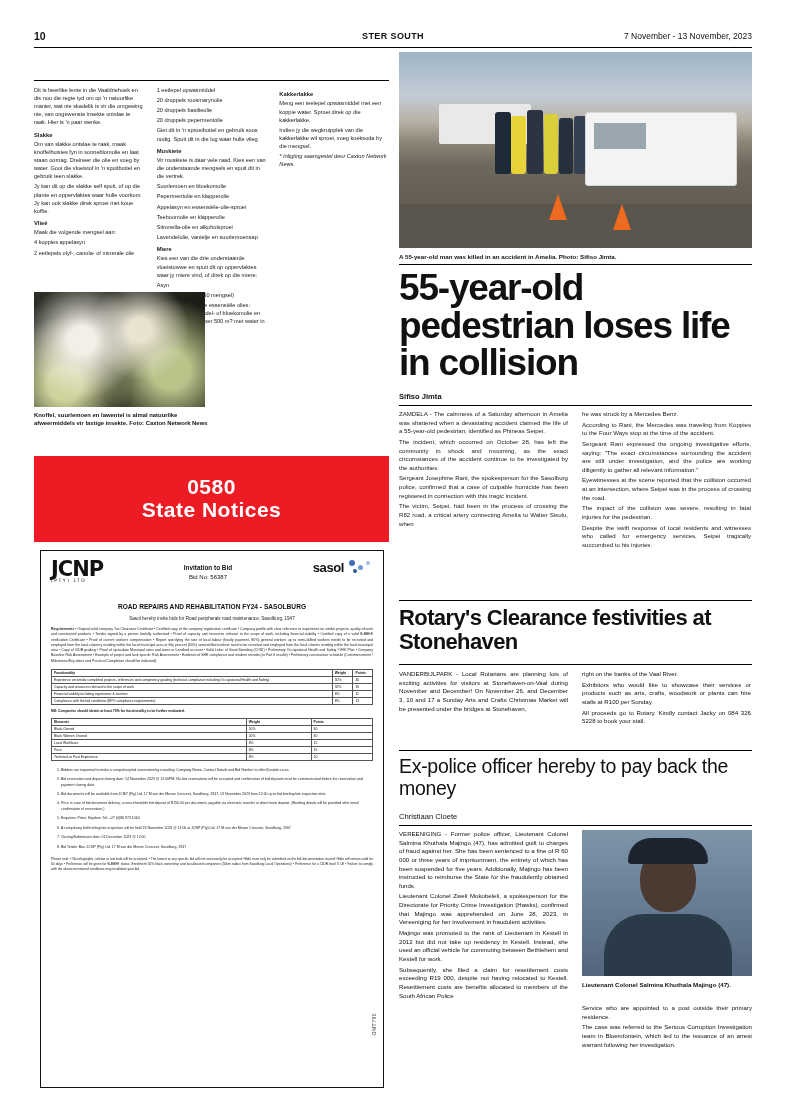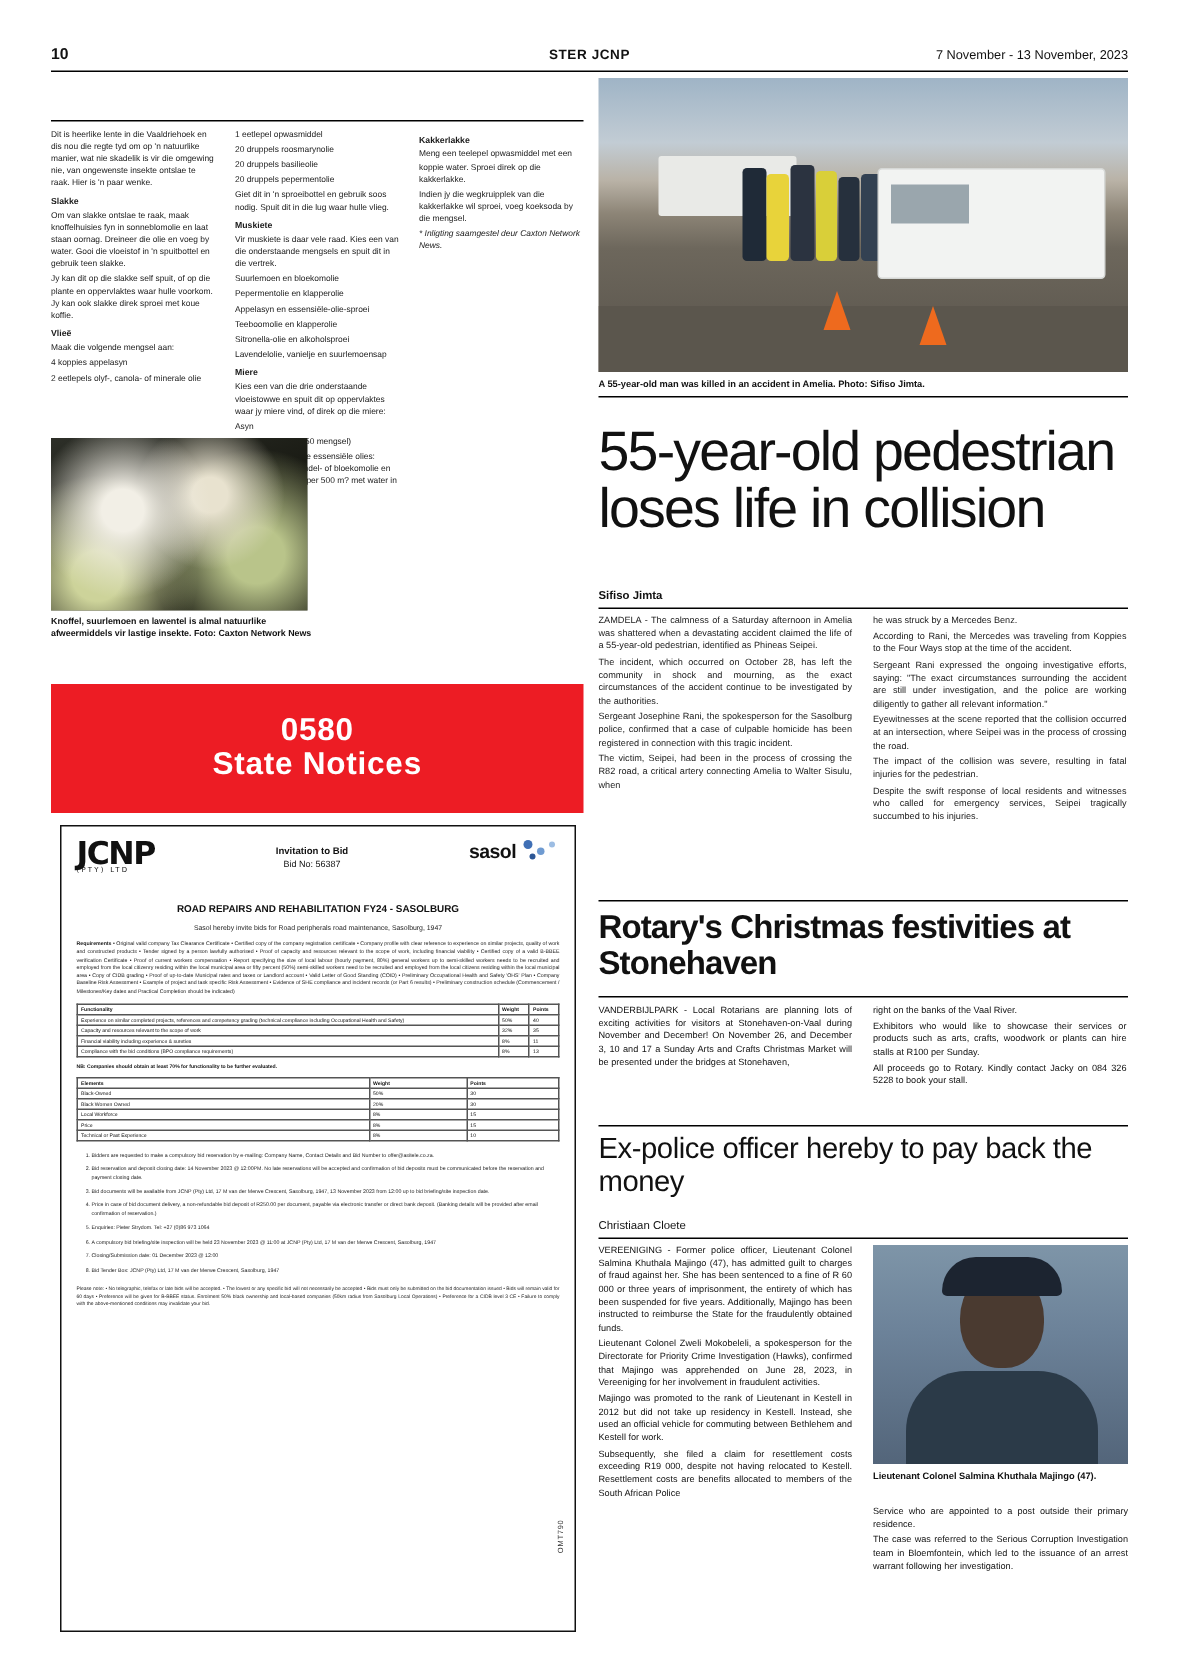--- a/index.html
+++ b/index.html
@@ -358,25 +358,24 @@
     width: 353px;
     height: 1px;
     background: #000;
   }
   .headline-main {
     position: absolute;
     top: 269px;
     left: 399px;
     width: 353px;
     font-size: 37px;
-    font-weight: normal;
+    font-weight: bold;
     line-height: 1.02;
     letter-spacing: -1.2px;
     color: #111;
-    margin-top: 13px;
   }
   .byline1 {
     position: absolute;
     top: 392px;
     left: 399px;
     width: 353px;
     font-size: 7.6px;
     font-weight: bold;
   }
   .rule-byl1 {
@@ -539,21 +538,21 @@
   }
   .story3b p { margin: 0 0 2px 0; }
 </style>
 </head>
 <body>
 
 <div class="page">
 
   <div class="masthead">
     <span class="pagenum">10</span>
-    <span class="title">STER JCNP</span>
+    <span class="title">STER SOUTH</span>
     <span class="date">7 November - 13 November, 2023</span>
   </div>
   <div class="rule-top"></div>
 
   <div class="recipe-rule"></div>
 
   <div class="recipe-cols">
     <div class="rcol">
       <p>Dit is heerlike lente in die Vaaldriehoek en dis nou die regte tyd om op 'n natuurlike manier, wat nie skadelik is vir die omgewing nie, van ongewenste insekte ontslae te raak. Hier is 'n paar wenke.</p>
       <p class="sub">Slakke</p>
@@ -740,21 +739,21 @@
       <p>he was struck by a Mercedes Benz.</p>
       <p>According to Rani, the Mercedes was traveling from Koppies to the Four Ways stop at the time of the accident.</p>
       <p>Sergeant Rani expressed the ongoing investigative efforts, saying: "The exact circumstances surrounding the accident are still under investigation, and the police are working diligently to gather all relevant information."</p>
       <p>Eyewitnesses at the scene reported that the collision occurred at an intersection, where Seipei was in the process of crossing the road.</p>
       <p>The impact of the collision was severe, resulting in fatal injuries for the pedestrian.</p>
       <p>Despite the swift response of local residents and witnesses who called for emergency services, Seipei tragically succumbed to his injuries.</p>
     </div>
   </div>
 
   <div class="rule-rot-top"></div>
-  <div class="headline-rotary">Rotary's Christmas festivities at Stonehaven</div>
+  <div class="headline-rotary">Rotary's Clearance festivities at Stonehaven</div>
   <div class="rule-rot-bot"></div>
   <div class="story2">
     <div class="c">
       <p>VANDERBIJLPARK - Local Rotarians are planning lots of exciting activities for visitors at Stonehaven-on-Vaal during November and December! On November 26, and December 3, 10 and 17 a Sunday Arts and Crafts Christmas Market will be presented under the bridges at Stonehaven,</p>
     </div>
     <div class="c">
       <p>right on the banks of the Vaal River.</p>
       <p>Exhibitors who would like to showcase their services or products such as arts, crafts, woodwork or plants can hire stalls at R100 per Sunday.</p>
       <p>All proceeds go to Rotary. Kindly contact Jacky on 084 326 5228 to book your stall.</p>
     </div>

